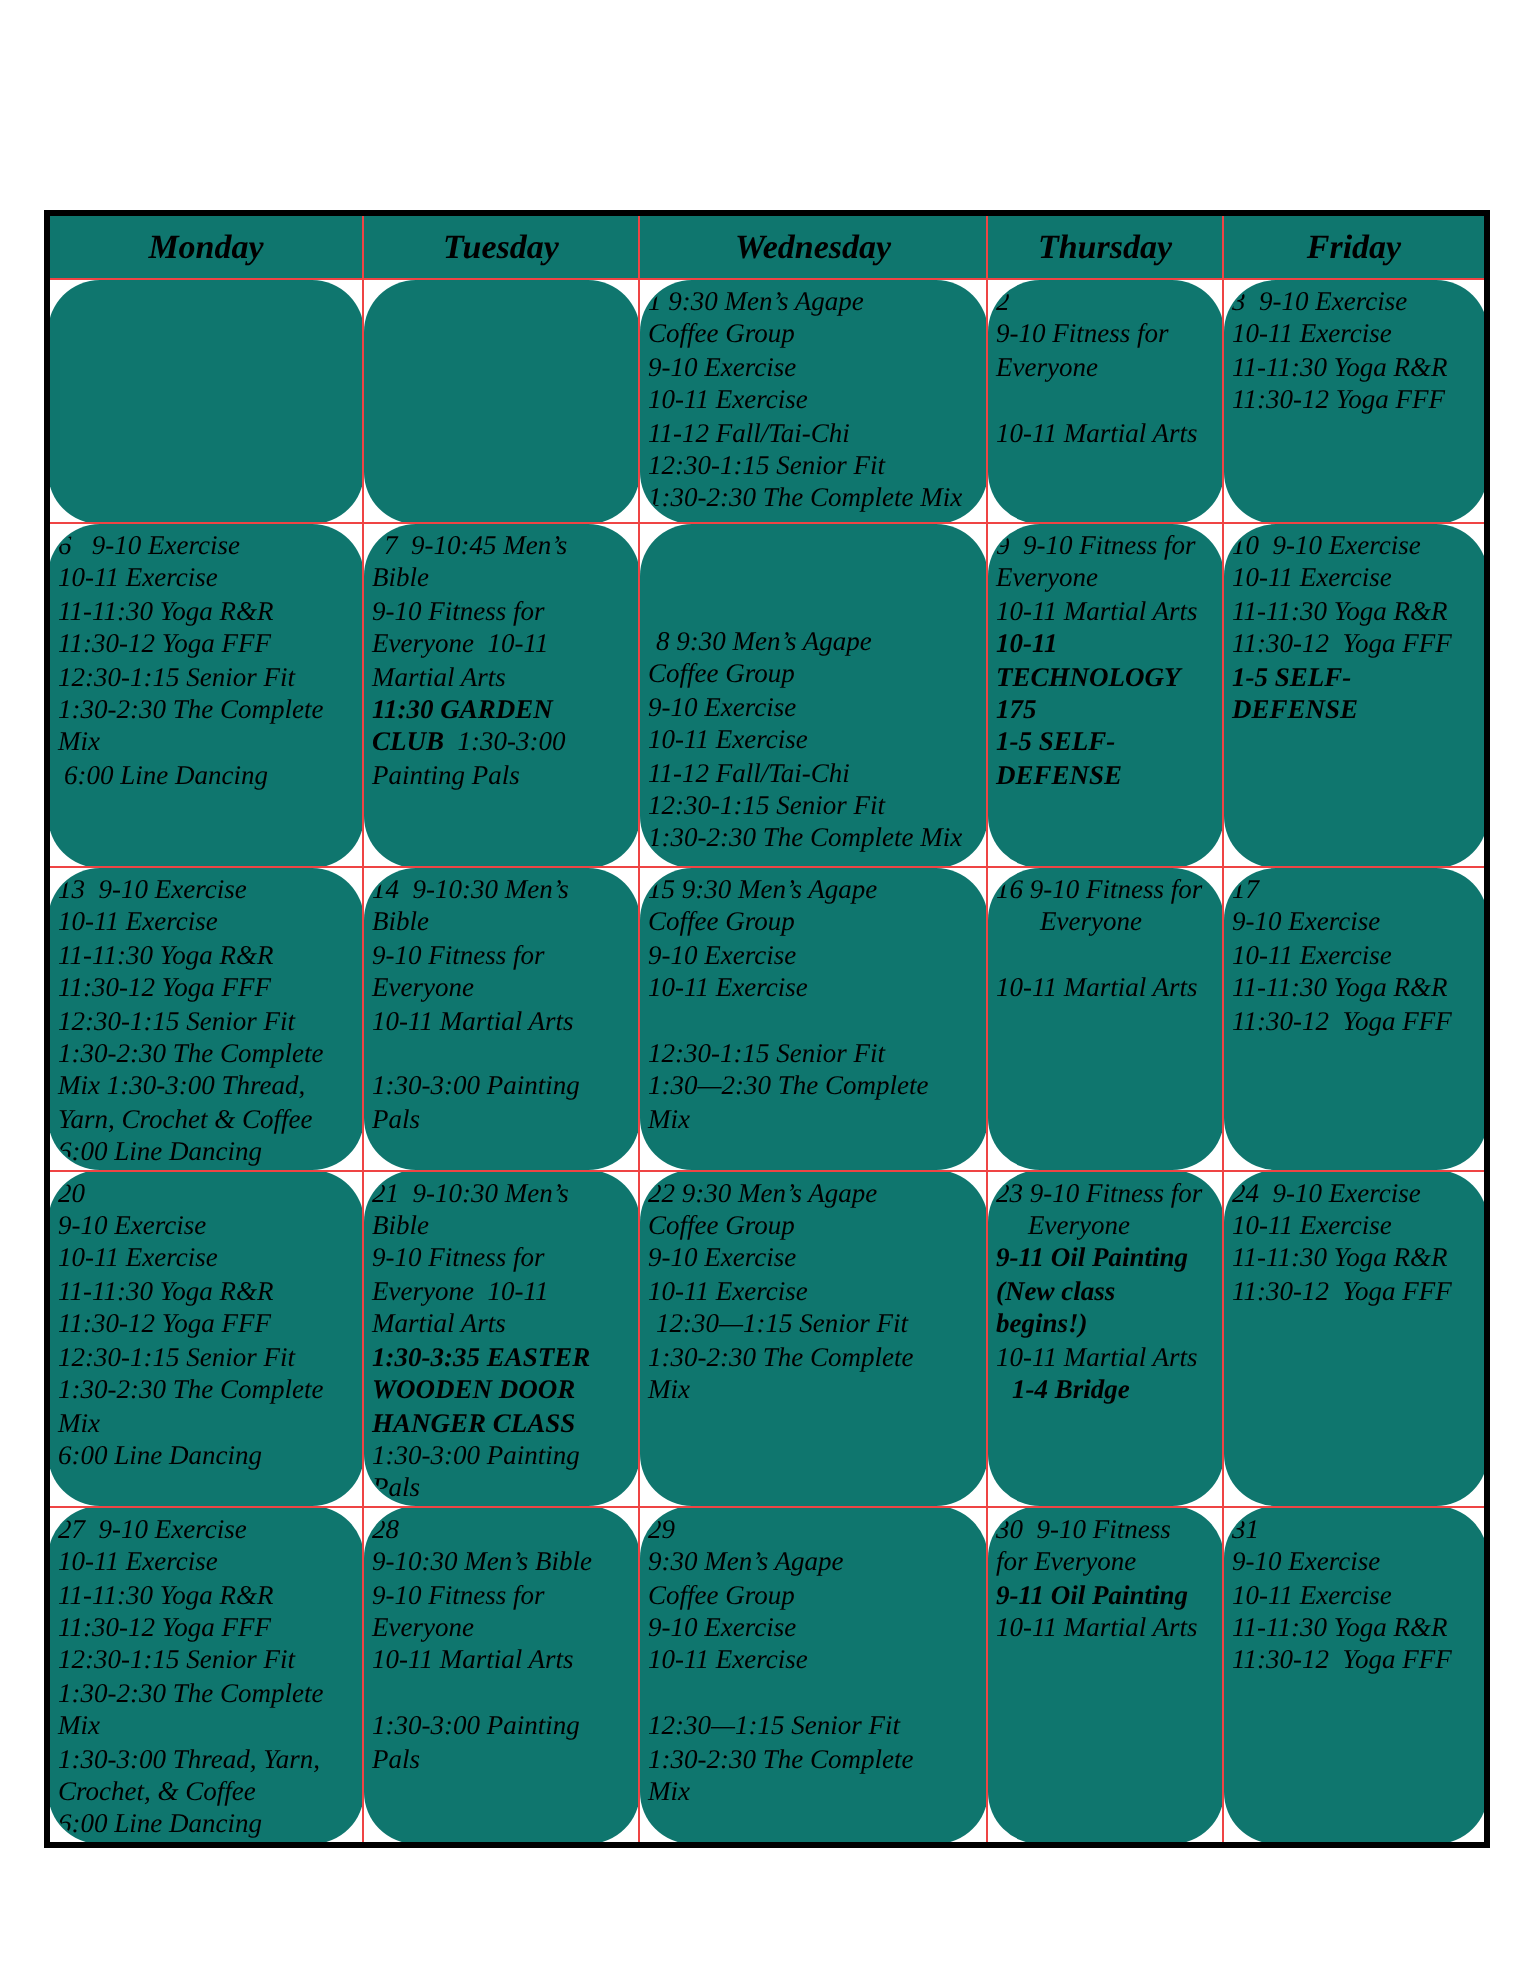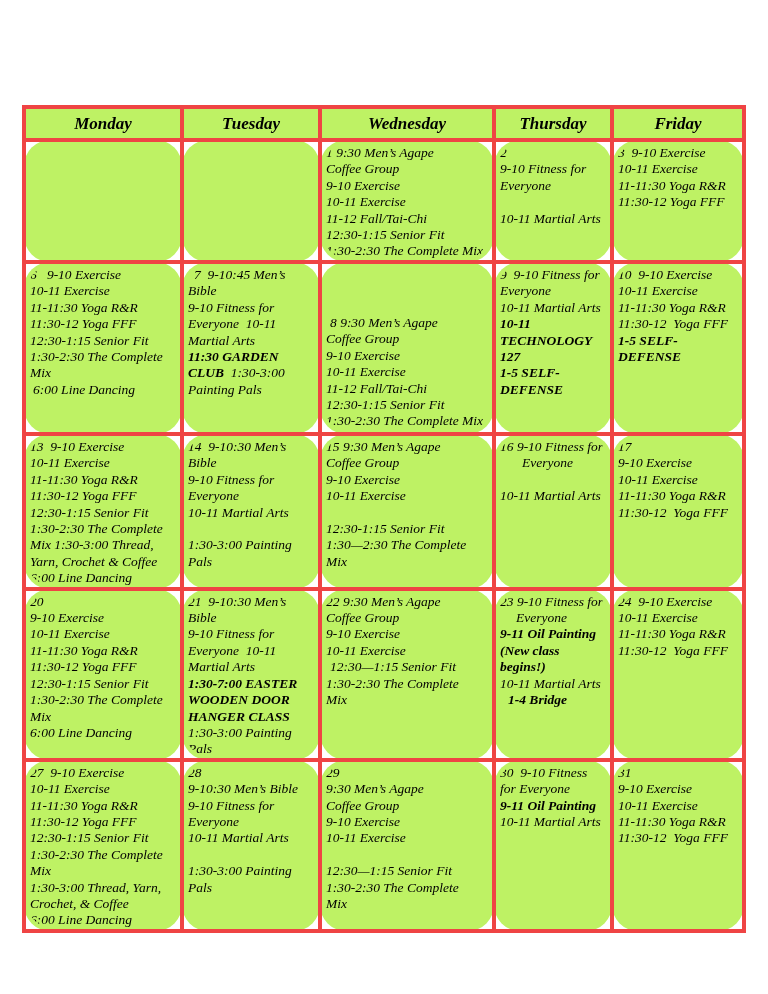--- a/index.html
+++ b/index.html
@@ -10,21 +10,21 @@
     color:#000;
   }
   .page { position:absolute; left:0; top:0; width:768px; height:994px; background:#fff; overflow:hidden; }
   table.cal {
     position:absolute; left:22px; top:105px; width:720px;
     border-collapse:collapse; table-layout:fixed;
     border:3px solid #000;
   }
   col.c-mon{width:158px} col.c-tue{width:138px} col.c-wed{width:174px}
   col.c-thu{width:118px} col.c-fri{width:132px}
-  th, td { border:4px solid #ef4444; background:#bef264; }
+  th, td { border:1px solid #ef4444; background:#0f766e; }
   th {
     height:33px; vertical-align:middle; text-align:center;
     font-style:italic; font-weight:bold; font-size:17px;
     font-family:"Liberation Serif","DejaVu Serif",serif;
   }
   td {
     vertical-align:top; overflow:hidden;
     padding:3px 1px 0 4px;
     font-style:italic; font-size:13.5px; line-height:16.4px;border-radius:26px;
   }
@@ -113,21 +113,21 @@
             <div class="ln"><span>11-12 Fall/Tai-Chi</span></div>
             <div class="ln"><span>12:30-1:15 Senior Fit</span></div>
             <div class="ln"><span>1:30-2:30 The Complete Mix</span></div>
           </td>
           <td>
             <div class="ln"><span>9  9-10 Fitness for</span></div>
             <div class="ln"><span>Everyone</span></div>
             <div class="ln"><span>10-11 Martial Arts</span></div>
             <div class="ln"><span class="b">10-11</span></div>
             <div class="ln"><span class="b">TECHNOLOGY</span></div>
-            <div class="ln"><span class="b">127</span></div>
+            <div class="ln"><span class="b">175</span></div>
             <div class="ln"><span class="b">1-5 SELF-</span></div>
             <div class="ln"><span class="b">DEFENSE</span></div>
           </td>
           <td>
             <div class="ln"><span>10  9-10 Exercise</span></div>
             <div class="ln"><span>10-11 Exercise</span></div>
             <div class="ln"><span>11-11:30 Yoga R&amp;R</span></div>
             <div class="ln"><span>11:30-12  Yoga FFF</span></div>
             <div class="ln"><span class="b">1-5 SELF-</span></div>
             <div class="ln"><span class="b">DEFENSE</span></div>
@@ -190,21 +190,21 @@
             <div class="ln"><span>1:30-2:30 The Complete</span></div>
             <div class="ln"><span>Mix</span></div>
             <div class="ln"><span>6:00 Line Dancing</span></div>
           </td>
           <td>
             <div class="ln"><span>21  9-10:30 Men’s</span></div>
             <div class="ln"><span>Bible</span></div>
             <div class="ln"><span>9-10 Fitness for</span></div>
             <div class="ln"><span>Everyone  10-11</span></div>
             <div class="ln"><span>Martial Arts</span></div>
-            <div class="ln"><span class="b">1:30-7:00 EASTER</span></div>
+            <div class="ln"><span class="b">1:30-3:35 EASTER</span></div>
             <div class="ln"><span class="b">WOODEN DOOR</span></div>
             <div class="ln"><span class="b">HANGER CLASS</span></div>
             <div class="ln"><span>1:30-3:00 Painting</span></div>
             <div class="ln"><span>Pals</span></div>
           </td>
           <td>
             <div class="ln"><span>22 9:30 Men’s Agape</span></div>
             <div class="ln"><span>Coffee Group</span></div>
             <div class="ln"><span>9-10 Exercise</span></div>
             <div class="ln"><span>10-11 Exercise</span></div>

